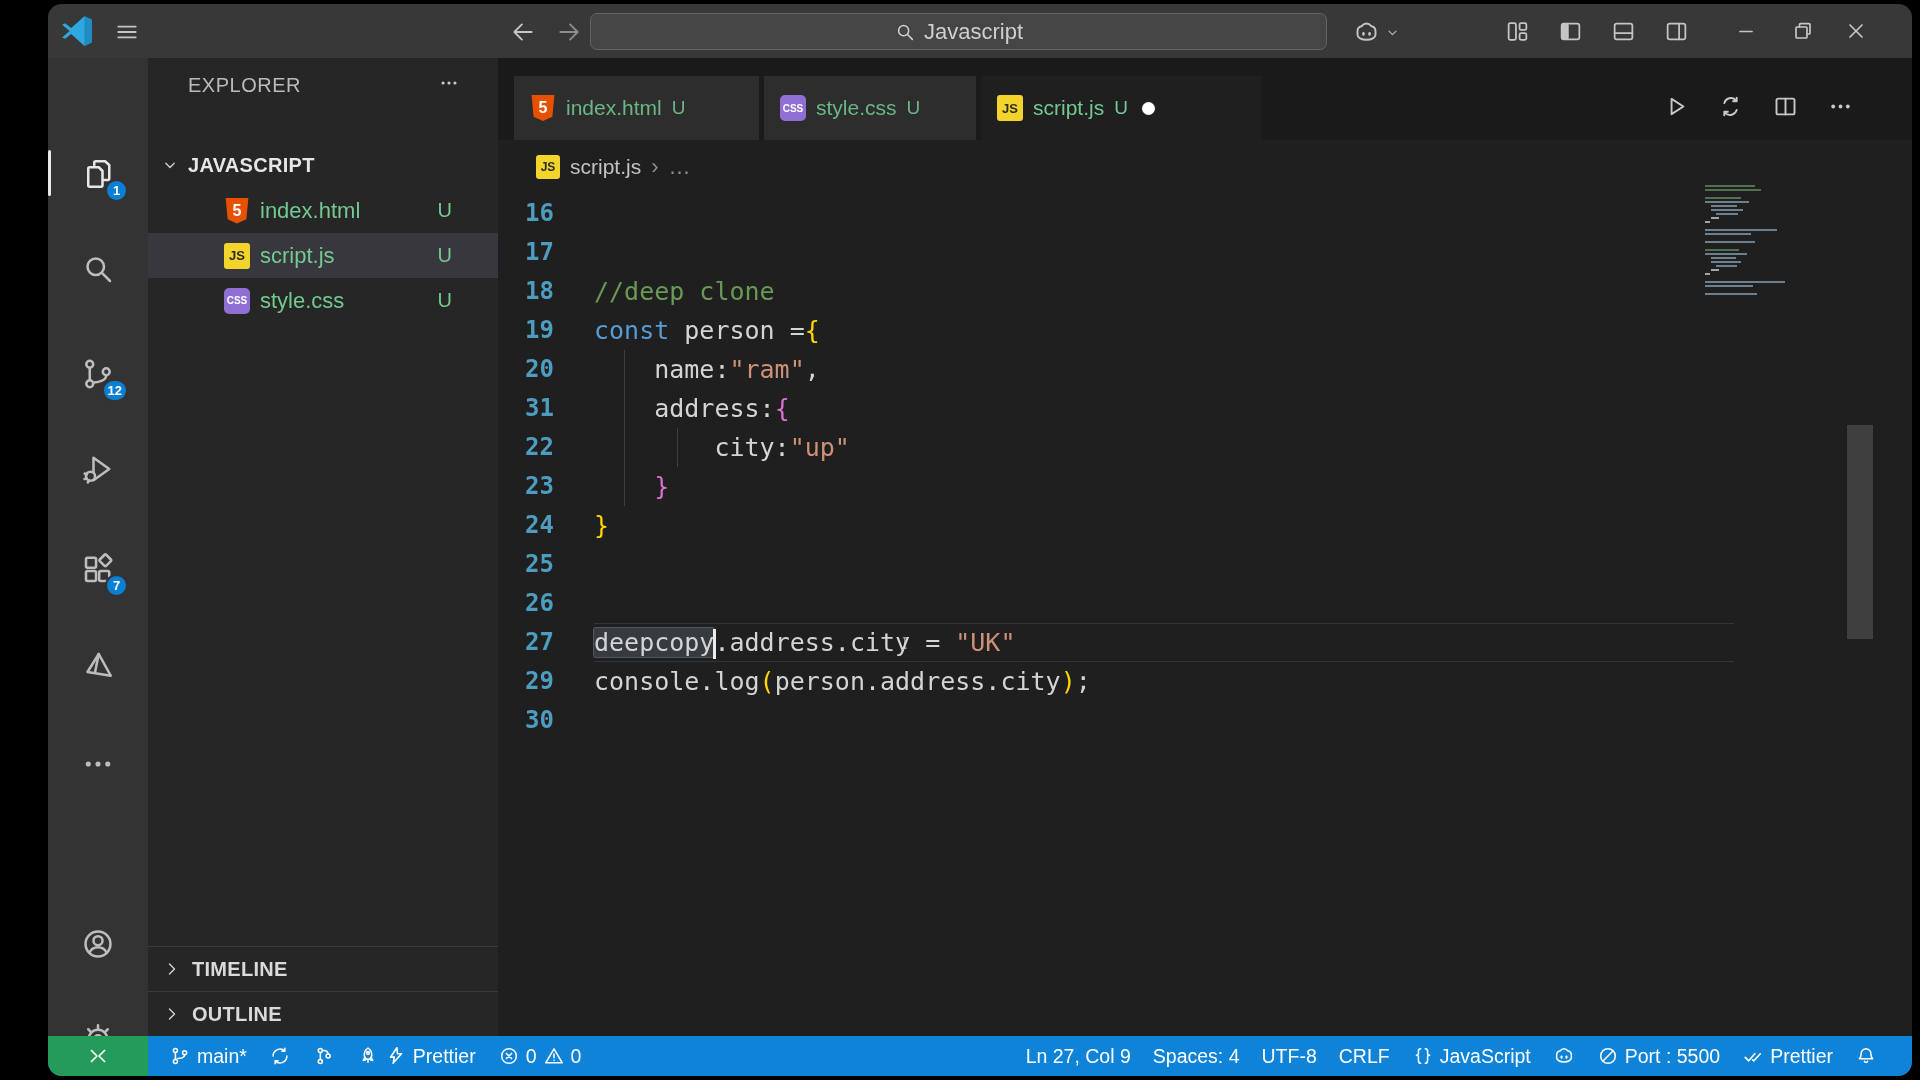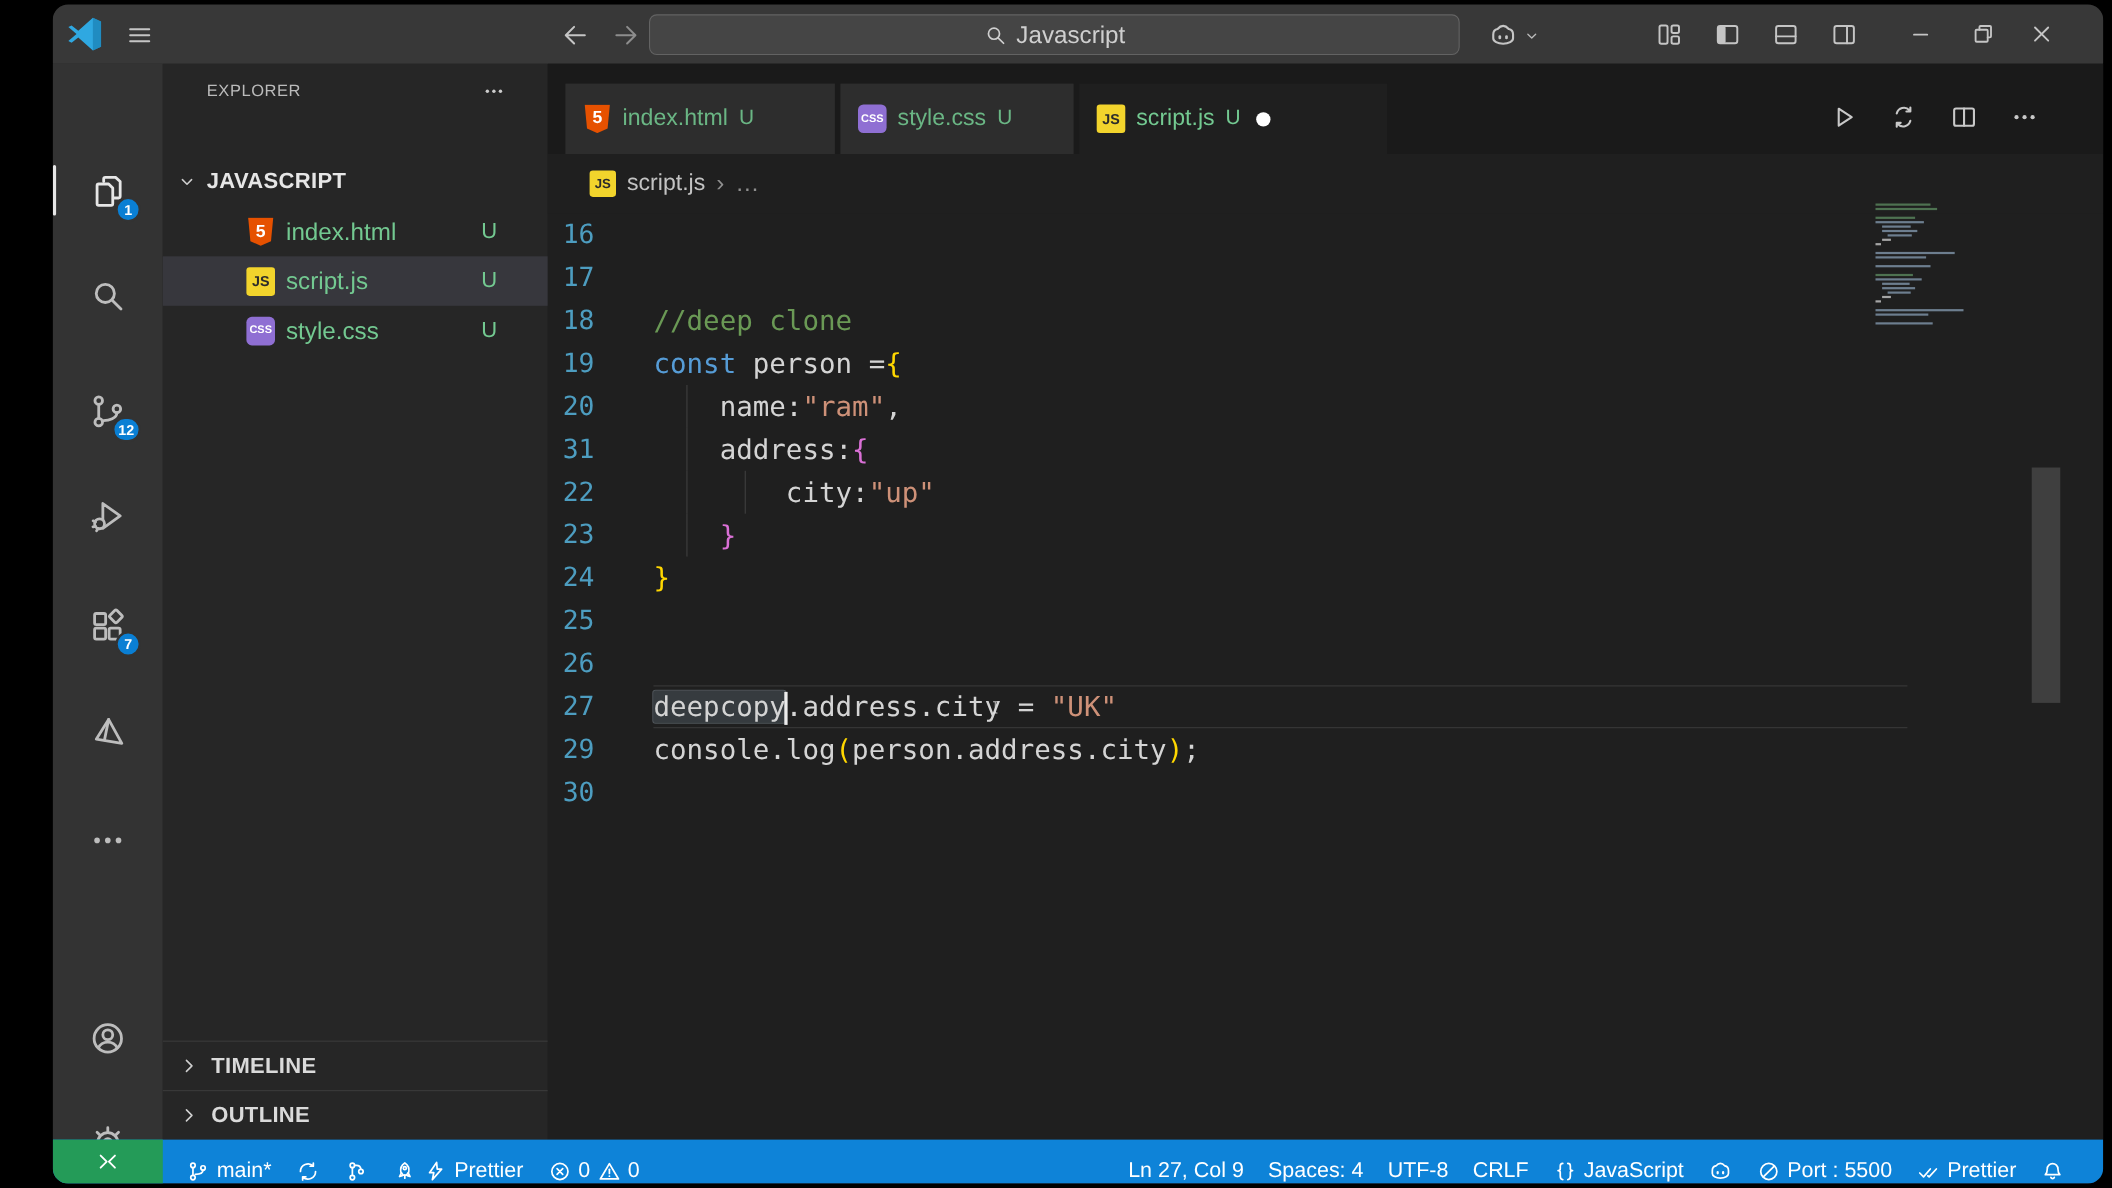--- a/index.html
+++ b/index.html
@@ -35,21 +35,21 @@
   .act-item{position:absolute;left:0;width:100px;height:48px;display:flex;align-items:center;justify-content:center;}
   .act-item .icon{width:36px;height:36px;color:#bdbdbd;}
   .act-item.active .icon{color:#E7E7E7;}
   .act-badge{position:absolute;right:20px;bottom:-4px;min-width:23px;height:23px;border-radius:12px;
     background:var(--badge_blue);color:#fff;font-size:13px;font-weight:bold;display:flex;align-items:center;
     justify-content:center;padding:0 4px;box-sizing:border-box;border:2px solid var(--activity_bg);}
 
   
   .sidebar{position:absolute;left:100px;top:54px;width:350px;height:978px;background:var(--sidebar_bg);}
   .side-header{position:absolute;top:0;left:0;right:0;height:50px;}
-  .side-header .title{position:absolute;left:40px;top:16px;font-size:15px;color:#BBBBBB;letter-spacing:.5px;}
+  .side-header .title{position:absolute;left:40px;top:16px;font-size:20px;color:#BBBBBB;letter-spacing:.5px;}
   .side-header .more{position:absolute;right:38px;top:14px;}
   .side-header .more .icon{width:22px;height:22px;color:#cccccc;}
   .section-row{position:absolute;top:85px;left:0;right:0;height:44px;display:flex;align-items:center;padding-left:12px;box-sizing:border-box;}
   .section-row .icon{width:20px;height:20px;color:#cccccc;}
   .section-row .sec-label{margin-left:8px;font-size:20px;font-weight:bold;color:#E6E6E6;letter-spacing:.3px;}
   #file-list{position:absolute;top:130px;left:0;right:0;}
   .file-row{height:45px;display:flex;align-items:center;padding-left:76px;box-sizing:border-box;}
   .file-row.selected{background:var(--selected_row);}
   .file-label{margin-left:10px;font-size:22px;color:var(--untracked_green);}
   .file-u{margin-left:auto;margin-right:46px;font-size:20px;color:var(--untracked_green);}
@@ -77,22 +77,22 @@
   #editor-actions{position:absolute;right:58px;top:18px;height:64px;display:flex;align-items:center;gap:28px;}
   #editor-actions .icon{width:27px;height:27px;color:#C8C8C8;}
   .breadcrumb{position:absolute;left:0;top:82px;right:0;height:54px;display:flex;align-items:center;
     padding-left:38px;box-sizing:border-box;gap:10px;background:var(--editor_bg);}
   .breadcrumb .fileicon{width:24px;height:24px;font-size:12px;}
   .bc-file{font-size:21px;color:#C3C3C3;}
   .bc-sep,.bc-more{font-size:22px;color:#8f8f8f;}
 
   .code-area{position:absolute;left:0;top:136px;right:0;bottom:0;}
   .crow{display:flex;height:39px;position:relative;}
-  .cnum{width:56px;text-align:center;font-family:"DejaVu Sans Mono",monospace;font-size:24px;
-    line-height:39px;color:var(--linenum);flex:none;}
+  .cnum{width:56px;text-align:right;font-family:"DejaVu Sans Mono",monospace;font-size:24px;
+    line-height:39px;color:var(--linenum);flex:none;font-weight:bold;}
   .ctext{margin-left:40px;font-family:"DejaVu Sans Mono",monospace;font-size:25px;line-height:39px;
     white-space:pre;position:relative;color:var(--fg);}
   .tk-kw{color:var(--keyword);} .tk-cm{color:var(--comment);} .tk-str{color:var(--string);}
   .tk-b1{color:var(--bracket1);} .tk-b2{color:var(--bracket2);} .tk-fg{color:var(--fg);}
   .guide{position:absolute;top:0;bottom:0;width:1px;background:#3F3F3F;}
   .crow.current::after{content:"";position:absolute;left:96px;width:1140px;top:0;height:37px;
     border-top:1px solid rgba(255,255,255,.10);border-bottom:1px solid rgba(255,255,255,.10);pointer-events:none;}
   .cursor{display:inline-block;width:2.5px;height:30px;background:#ECECEC;margin:0 -1.5px 0 -1px;vertical-align:middle;}
   .word-hl{background:rgba(110,125,140,.30);box-shadow:0 0 0 1px rgba(170,185,200,.35);border-radius:2px;}
   .lightbulb{position:absolute;left:98px;top:7px;width:25px;height:25px;}
@@ -103,21 +103,21 @@
   .scrollbar-thumb{position:absolute;left:1349px;top:367px;width:26px;height:214px;background:#5a5a5a;opacity:.55;}
 
   
   .statusbar{position:absolute;left:0;bottom:0;right:0;height:40px;background:var(--status_blue);
     display:flex;align-items:center;color:#fff;font-size:19.5px;}
   .remote{width:100px;height:100%;background:var(--remote_green);display:flex;align-items:center;
     justify-content:center;flex:none;cursor:pointer;}
   .remote .icon{width:24px;height:24px;color:#fff;}
   #status-left{display:flex;align-items:center;height:100%;padding-left:10px;}
   #status-right{margin-left:auto;display:flex;align-items:center;height:100%;padding-right:24px;}
-  .sb-item{display:flex;align-items:flex-end;gap:6px;padding:0 11px;height:100%;cursor:pointer;white-space:nowrap;}
+  .sb-item{display:flex;align-items:center;gap:6px;padding:0 11px;height:100%;cursor:pointer;white-space:nowrap;}
   .sb-item .icon{width:22px;height:22px;color:#fff;}
 </style>
 </head>
 <body>
 
 <div class="canvas">
   <div class="window">
 
     <header class="titlebar">
       <span class="icon logo">

